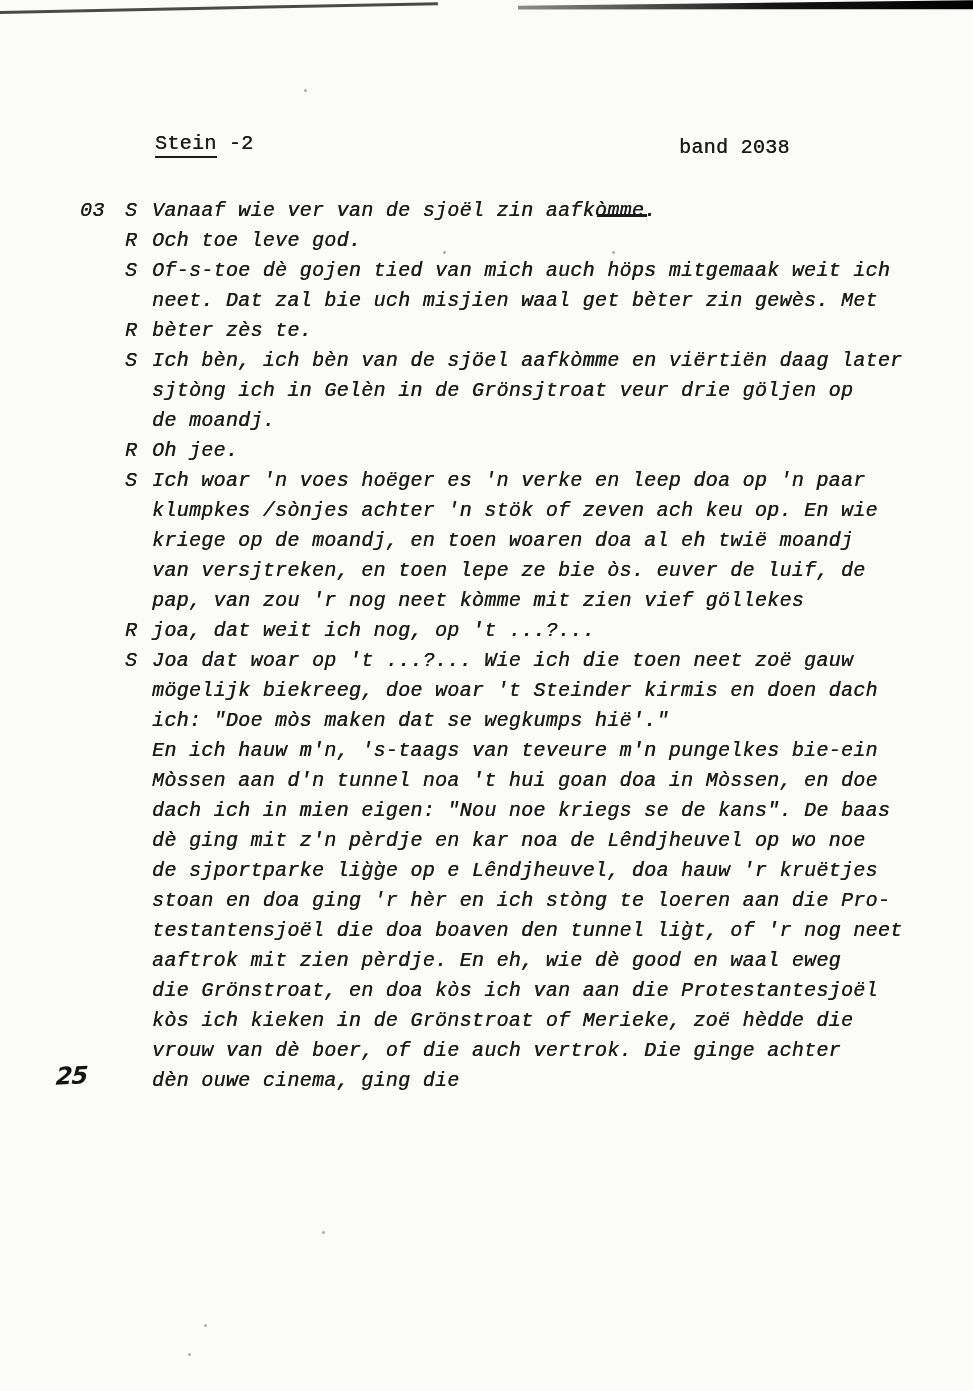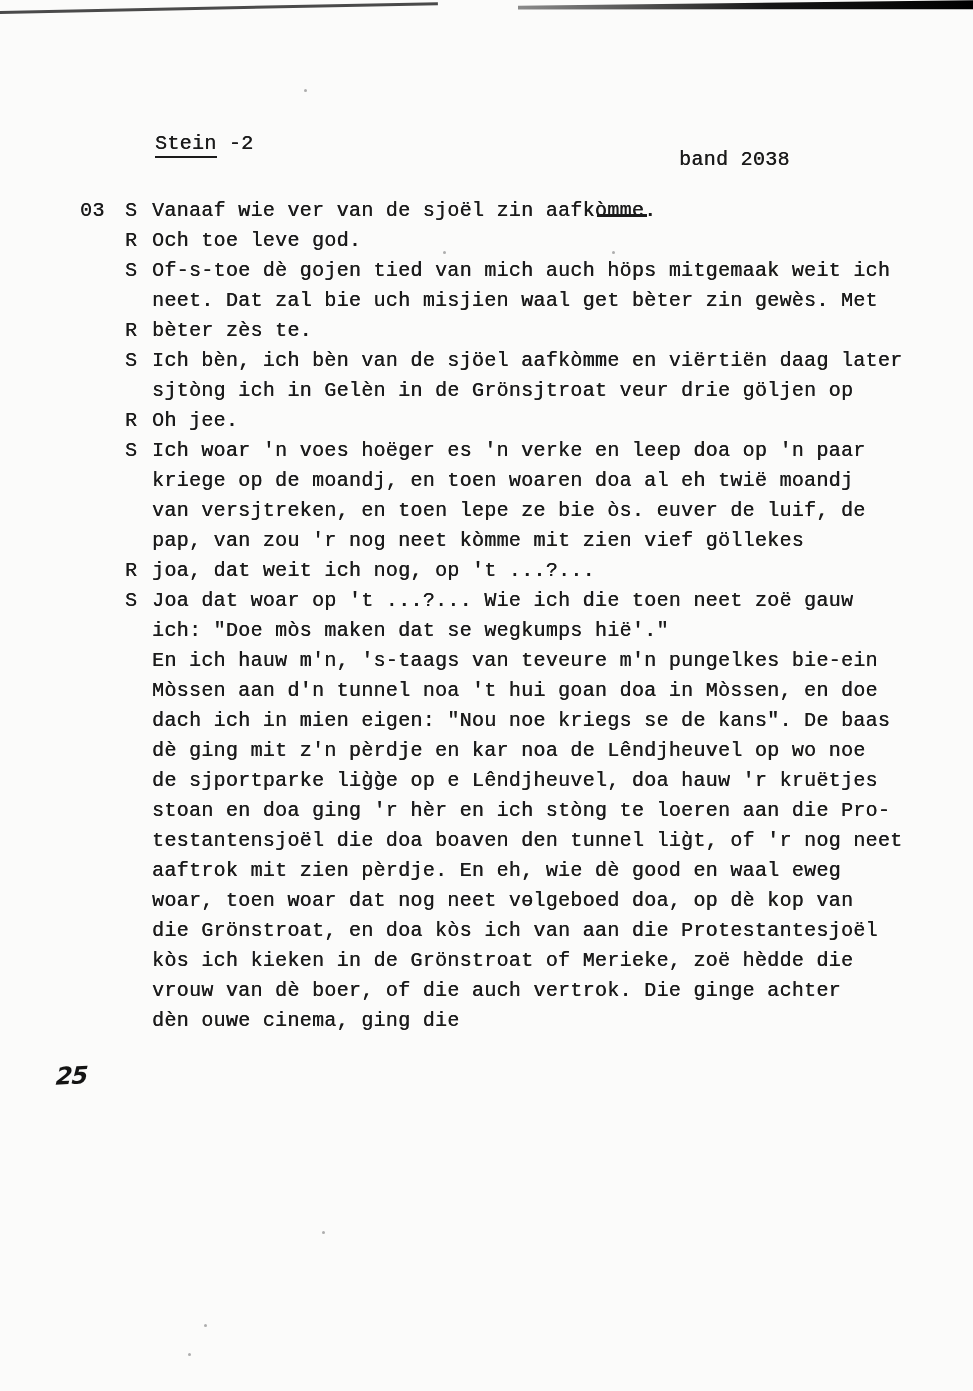--- a/index.html
+++ b/index.html
@@ -31,29 +31,29 @@
   .tw{
     font-size:20px;
     letter-spacing:.3px;
     white-space:pre;
     text-shadow:.35px 0 0 currentColor;
     margin-top:8px;
   }
   .header-row{position:absolute;top:124px;left:0;width:100%;height:26px;}
   .doc-title{position:absolute;left:155px;top:0;}
   .doc-title .u{border-bottom:2.5px solid #1b1b1b;padding-bottom:1px;}
-  .band-label{position:absolute;left:679px;top:16px;}
+  .band-label{position:absolute;left:679px;top:4px;}
 
   .transcript{
     position:absolute;left:80px;top:188px;width:860px;
   }
   .line{
     display:grid;
     grid-template-columns:45px 27px 1fr;
-    height:30px;line-height:30px;
+    height:30px;line-height:30px;font-style:italic;
   }
   .line .code,.line .speaker,.line .text{overflow:visible;}
 
   
   .mark-underline{
     position:absolute;left:597px;top:214px;width:50px;height:2.5px;background:#1b1b1b;
   }
   
   .margin-note{
     position:absolute;left:56px;top:1062px;
@@ -106,49 +106,61 @@
     </div><div class="line">
       <span class="code"></span>
       <span class="speaker">S</span>
       <span class="text">Ich bèn, ich bèn van de sjöel aafkòmme en viërtiën daag later</span>
     </div><div class="line">
       <span class="code"></span>
       <span class="speaker"></span>
       <span class="text">sjtòng ich in Gelèn in de Grönsjtroat veur drie göljen op</span>
     </div><div class="line">
       <span class="code"></span>
+      <span class="speaker"></span>
+      <span class="text">de moandj.</span>
+    </div><div class="line">
+      <span class="code"></span>
       <span class="speaker">R</span>
       <span class="text">Oh jee.</span>
     </div><div class="line">
       <span class="code"></span>
       <span class="speaker">S</span>
       <span class="text">Ich woar 'n voes hoëger es 'n verke en leep doa op 'n paar</span>
     </div><div class="line">
       <span class="code"></span>
       <span class="speaker"></span>
+      <span class="text">klumpkes /sònjes achter 'n stök of zeven ach keu op. En wie</span>
+    </div><div class="line">
+      <span class="code"></span>
+      <span class="speaker"></span>
       <span class="text">kriege op de moandj, en toen woaren doa al eh twië moandj</span>
     </div><div class="line">
       <span class="code"></span>
       <span class="speaker"></span>
       <span class="text">van versjtreken, en toen lepe ze bie òs. euver de luif, de</span>
     </div><div class="line">
       <span class="code"></span>
       <span class="speaker"></span>
       <span class="text">pap, van zou 'r nog neet kòmme mit zien vief göllekes</span>
     </div><div class="line">
       <span class="code"></span>
       <span class="speaker">R</span>
       <span class="text">joa, dat weit ich nog, op 't ...?...</span>
     </div><div class="line">
       <span class="code"></span>
       <span class="speaker">S</span>
       <span class="text">Joa dat woar op 't ...?... Wie ich die toen neet zoë gauw</span>
     </div><div class="line">
       <span class="code"></span>
       <span class="speaker"></span>
+      <span class="text">mögelijk biekreeg, doe woar 't Steinder kirmis en doen dach</span>
+    </div><div class="line">
+      <span class="code"></span>
+      <span class="speaker"></span>
       <span class="text">ich: "Doe mòs maken dat se wegkumps hië'."</span>
     </div><div class="line">
       <span class="code"></span>
       <span class="speaker"></span>
       <span class="text">En ich hauw m'n, 's-taags van teveure m'n pungelkes bie-ein</span>
     </div><div class="line">
       <span class="code"></span>
       <span class="speaker"></span>
       <span class="text">Mòssen aan d'n tunnel noa 't hui goan doa in Mòssen, en doe</span>
     </div><div class="line">
@@ -168,24 +180,20 @@
       <span class="speaker"></span>
       <span class="text">stoan en doa ging 'r hèr en ich stòng te loeren aan die Pro-</span>
     </div><div class="line">
       <span class="code"></span>
       <span class="speaker"></span>
       <span class="text">testantensjoël die doa boaven den tunnel lig̀t, of 'r nog neet</span>
     </div><div class="line">
       <span class="code"></span>
       <span class="speaker"></span>
       <span class="text">aaftrok mit zien pèrdje. En eh, wie dè good en waal eweg</span>
-    </div><div class="line">
-      <span class="code"></span>
-      <span class="speaker"></span>
-      <span class="text">woar, toen woar dat nog neet vɵlgeboed doa, op dè kop van</span>
     </div><div class="line">
       <span class="code"></span>
       <span class="speaker"></span>
       <span class="text">die Grönstroat, en doa kòs ich van aan die Protestantesjoël</span>
     </div><div class="line">
       <span class="code"></span>
       <span class="speaker"></span>
       <span class="text">kòs ich kieken in de Grönstroat of Merieke, zoë hèdde die</span>
     </div><div class="line">
       <span class="code"></span>

